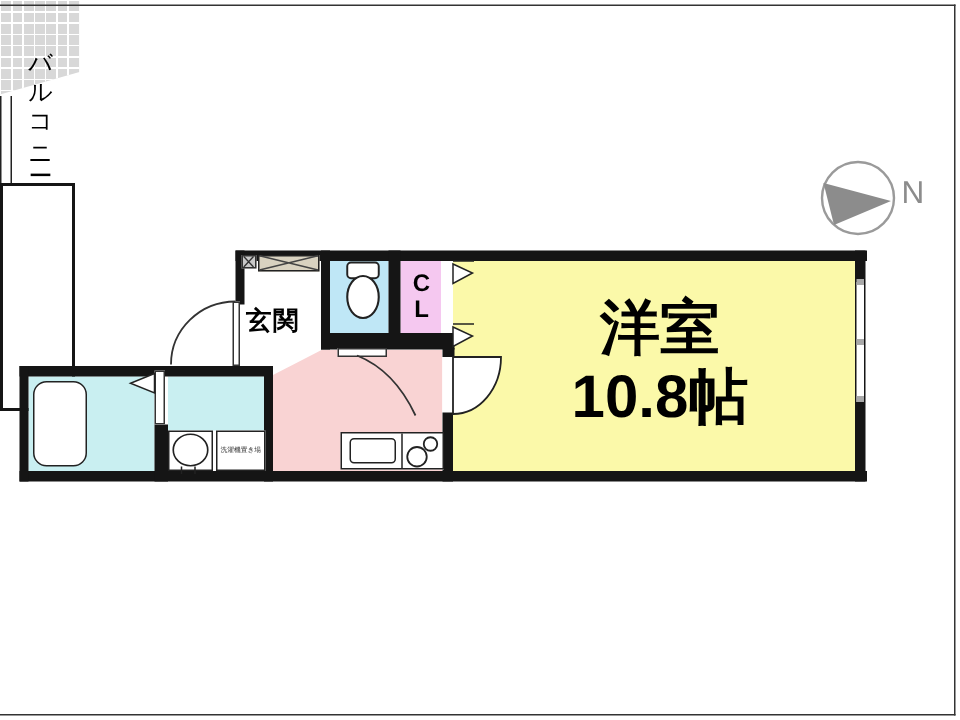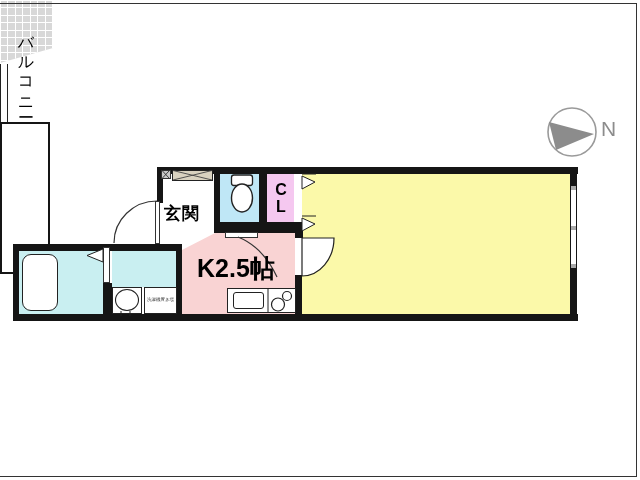--- a/index.html
+++ b/index.html
@@ -114,17 +114,20 @@
 
     <circle cx="572" cy="132" r="24" fill="none" stroke="#9a9a9a" stroke-width="1.6"></circle>
     <polygon points="549,122 556,150 594,134" fill="#8c8c8c"></polygon>
   </svg>
 
   <div class="label" id="genkan-label">玄関</div>
   <div class="label" id="cl-label">
     <span style="display:block">C</span>
     <span style="display:block">L</span>
   </div>
-  <div class="label" id="kitchen-label">K2.5帖</div>
+  <div class="label" id="room-label">
+    <span style="display:block">洋室</span>
+    <span style="display:block">10.8帖</span>
+  </div>
   <div id="washer-label">洗濯機置き場</div>
   <div class="label" id="n-label">N</div>
 
 </div>
 
 </body></html>

